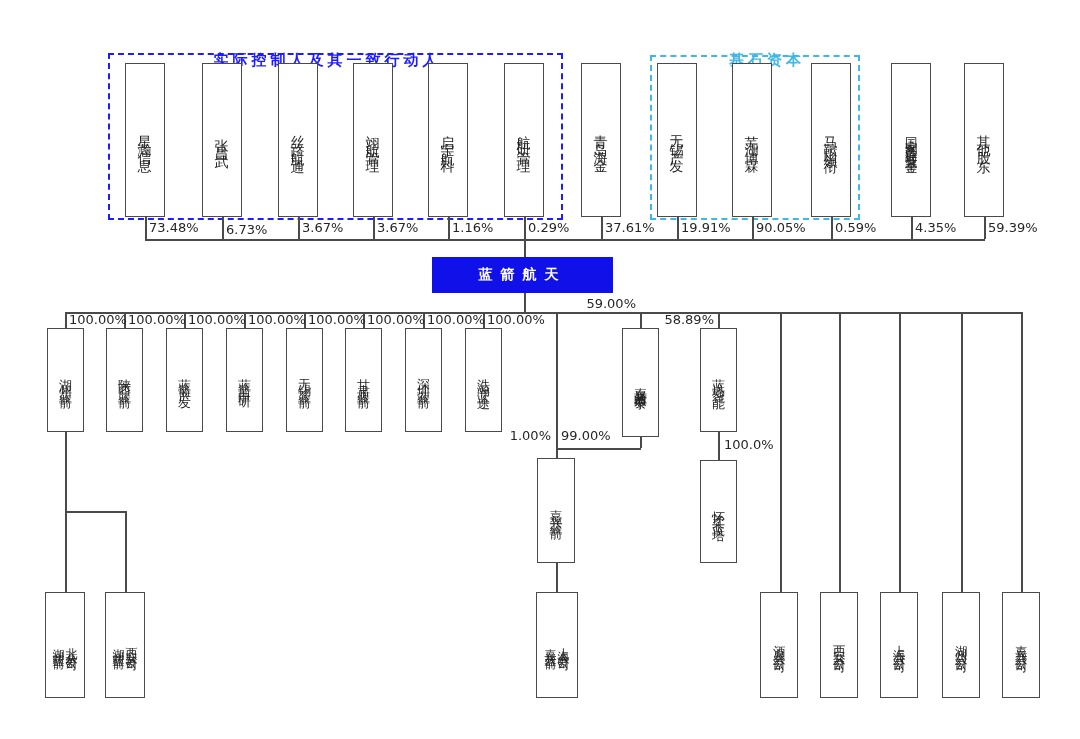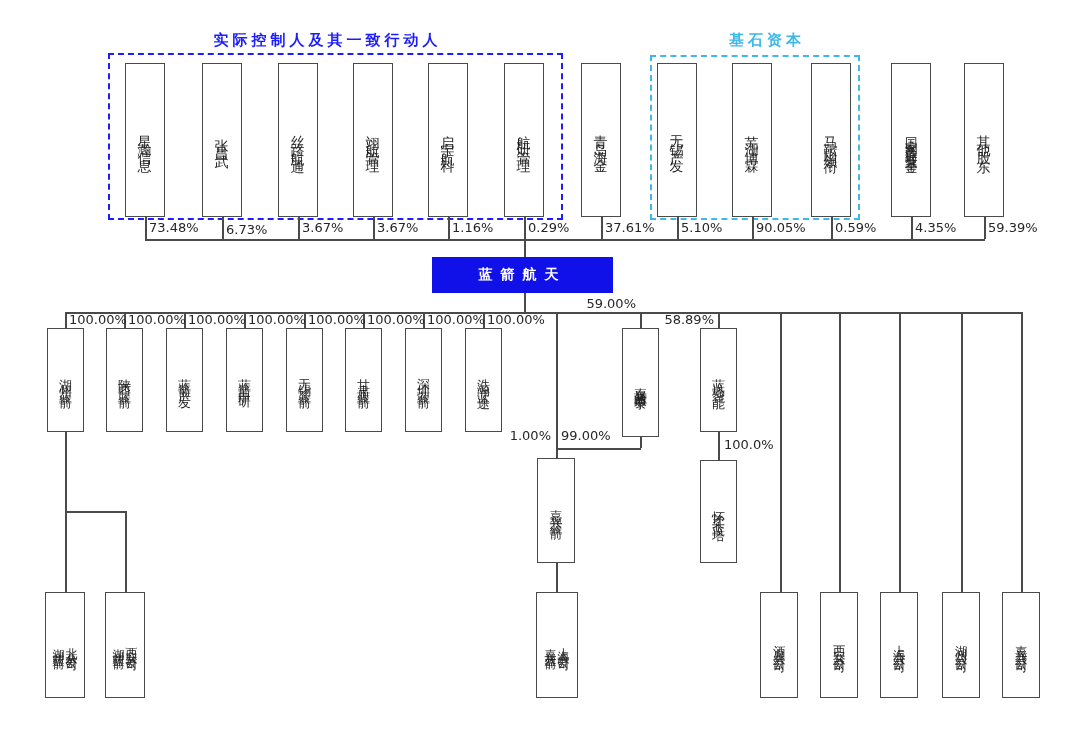--- a/index.html
+++ b/index.html
@@ -15,21 +15,21 @@
   .vt-mid{font-size:13px;letter-spacing:6px;}
   .vt-mid6{font-size:13px;letter-spacing:2px;}
   .vt-bot{font-size:12.5px;letter-spacing:4px;}
   .vt-b2{font-size:12px;letter-spacing:3px;}
   .hline{position:absolute;height:1.5px;background:#4a4a4a;}
   .vline{position:absolute;width:1.5px;background:#4a4a4a;}
   .pct{position:absolute;font-size:13px;color:#262626;white-space:nowrap;line-height:1.1;}
   .ra{text-align:right;}
   .frame{position:absolute;border:2px dashed;box-sizing:border-box;}
   .gtitle{position:absolute;font-size:15px;font-weight:bold;letter-spacing:4px;
-          text-align:center;line-height:1;white-space:nowrap;}
+          text-align:center;line-height:1;white-space:nowrap;margin-top:20px;}
   .parentbox{position:absolute;display:flex;align-items:center;justify-content:center;
              color:#ffffff;font-weight:bold;font-size:14px;letter-spacing:8px;text-align:right;}
 </style>
 </head>
 <body>
 
 <div class="canvas">
 
   <div class="frame" style="left:108px;top:53px;width:455px;height:167px;border-color:#1c1cff"></div>
   <div class="gtitle" style="left:197px;top:33px;width:261px;color:#1c1cff">实际控制人及其一致行动人</div>
@@ -87,21 +87,21 @@
   <div class="vline" style="left:984px;top:217px;height:22px"></div>
   <div class="hline" style="left:145px;top:239px;width:840px"></div>
 
   <div class="pct" style="left:149px;top:221px">73.48%</div>
   <div class="pct" style="left:226px;top:223px">6.73%</div>
   <div class="pct" style="left:302px;top:221px">3.67%</div>
   <div class="pct" style="left:377px;top:221px">3.67%</div>
   <div class="pct" style="left:452px;top:221px">1.16%</div>
   <div class="pct" style="left:528px;top:221px">0.29%</div>
   <div class="pct" style="left:605px;top:221px">37.61%</div>
-  <div class="pct" style="left:681px;top:221px">5.10%</div>
+  <div class="pct" style="left:681px;top:221px">19.91%</div>
   <div class="pct" style="left:756px;top:221px">90.05%</div>
   <div class="pct" style="left:835px;top:221px">0.59%</div>
   <div class="pct" style="left:915px;top:221px">4.35%</div>
   <div class="pct" style="left:988px;top:221px">59.39%</div>
 
   <div class="parentbox" style="left:432px;top:257px;width:181px;height:36px;background:#1010e8">
     <span>蓝箭航天</span>
   </div>
   <div class="vline" style="left:524px;top:293px;height:19px"></div>
   <div class="hline" style="left:65px;top:312px;width:957px"></div>

